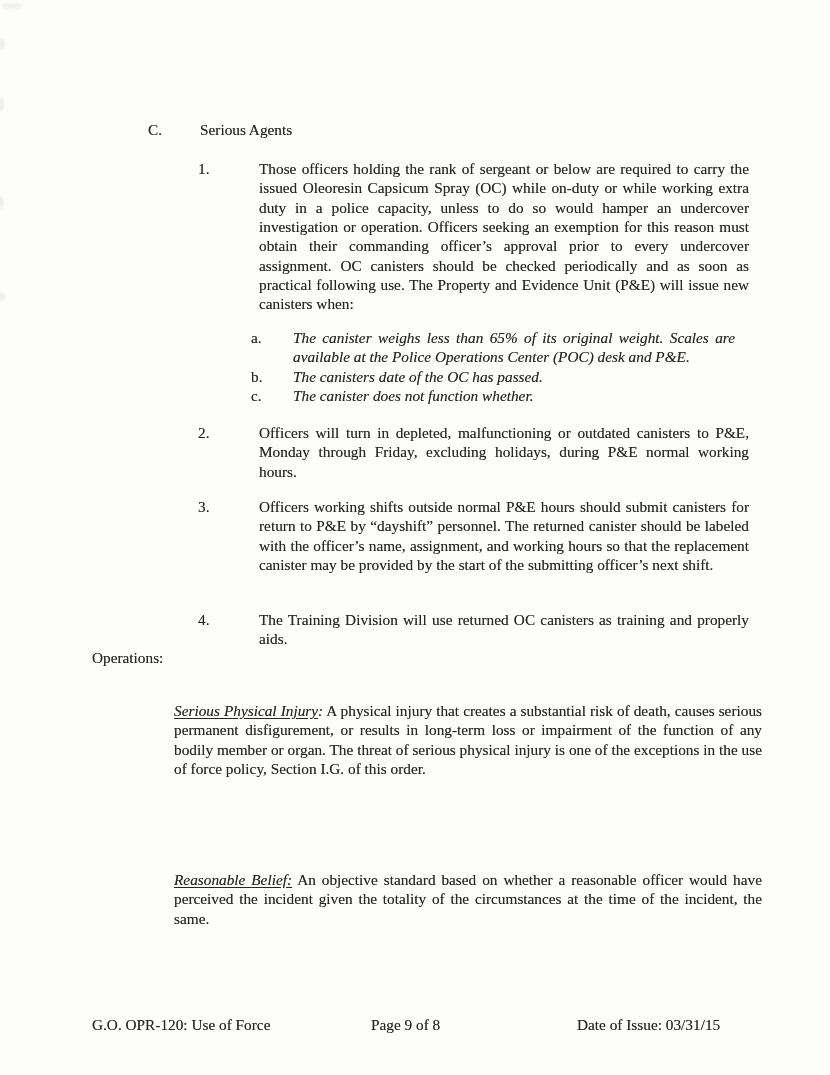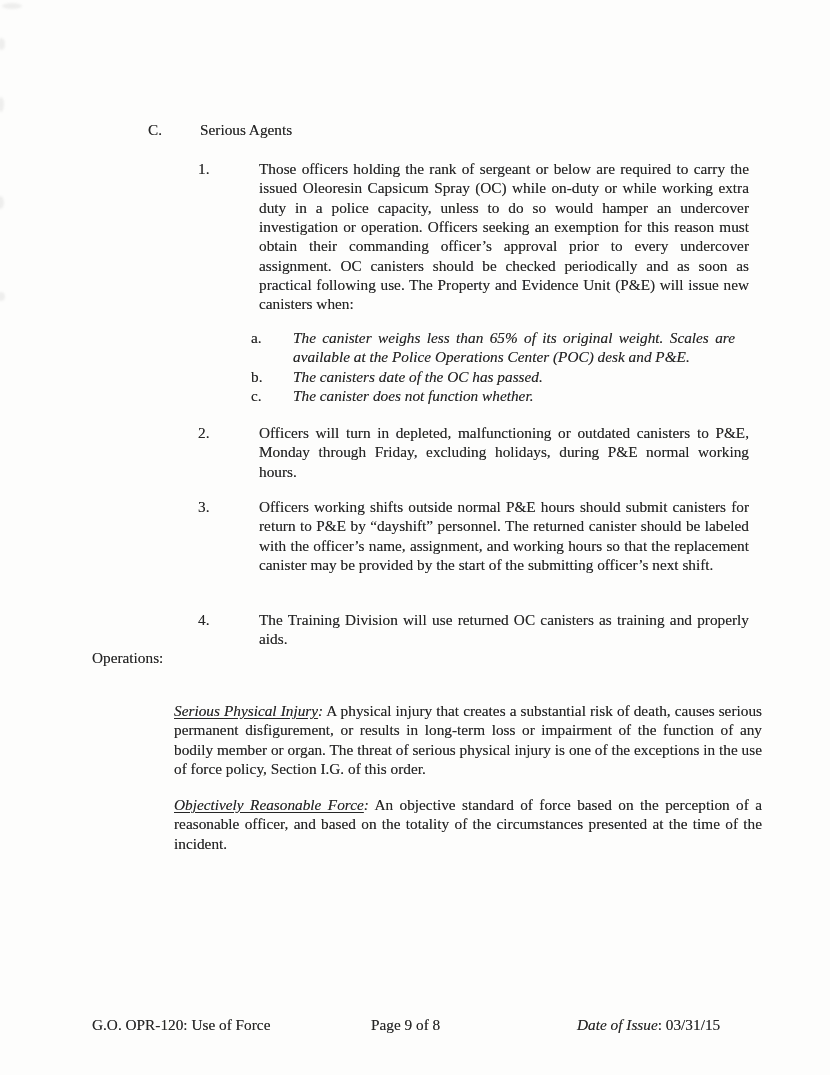--- a/index.html
+++ b/index.html
@@ -56,21 +56,21 @@
   .term {
     font-style: italic;
     text-decoration: underline;
     text-underline-offset: 2px;
   }
   .term-sep { font-style: italic; }
 
   .footer-left  { position: absolute; left: 92px;  top: 1015px; }
   .footer-center{ position: absolute; left: 371px; top: 1015px; }
   .footer-right { position: absolute; left: 577px; top: 1015px; }
-  .footer-right .ital { font-style: italic; }
+  .footer-right .ital { }
 </style>
 </head>
 <body>
 
 <div class="page">
 
   <div class="artifact" style="left:2px;  top:3px;   width:20px; height:6px;"></div>
   <div class="artifact" style="left:-2px; top:38px;  width:7px;  height:12px;"></div>
   <div class="artifact" style="left:-2px; top:97px;  width:6px;  height:15px;"></div>
   <div class="artifact" style="left:-3px; top:196px; width:7px;  height:13px;"></div>
@@ -116,25 +116,25 @@
     <span class="txt">The Training Division will use returned OC canisters as training and properly aids.</span>
   </div>
 
   <div class="defs-heading">Operations:</div>
 
   <p class="def def-1">
     <span class="term">Serious Physical Injury</span><span class="term-sep">:</span>
     <span>A physical injury that creates a substantial risk of death, causes serious permanent disfigurement, or results in long-term loss or impairment of the function of any bodily member or organ. The threat of serious physical injury is one of the exceptions in the use of force policy, Section I.G. of this order.</span>
   </p>
 
-  <p class="def def-2">
-    <span class="term">Objectively Reasonable Force</span><span class="term-sep">:</span>
-    <span>An objective standard of force based on the perception of a reasonable officer, and based on the totality of the circumstances presented at the time of the incident.</span>
+
+  <p class="def def-3">
+    <span class="term">Reasonable Belief:</span><span class="term-sep"></span>
+    <span>An objective standard based on whether a reasonable officer would have perceived the incident given the totality of the circumstances at the time of the incident, the same.</span>
   </p>
-
 
   <div class="footer-left">G.O. OPR-120: Use of Force</div>
   <div class="footer-center">Page 9 of 8</div>
   <div class="footer-right">
     <span class="ital">Date of Issue</span><span>: 03/31/15</span>
   </div>
 
 </div>
 
 </body></html>

